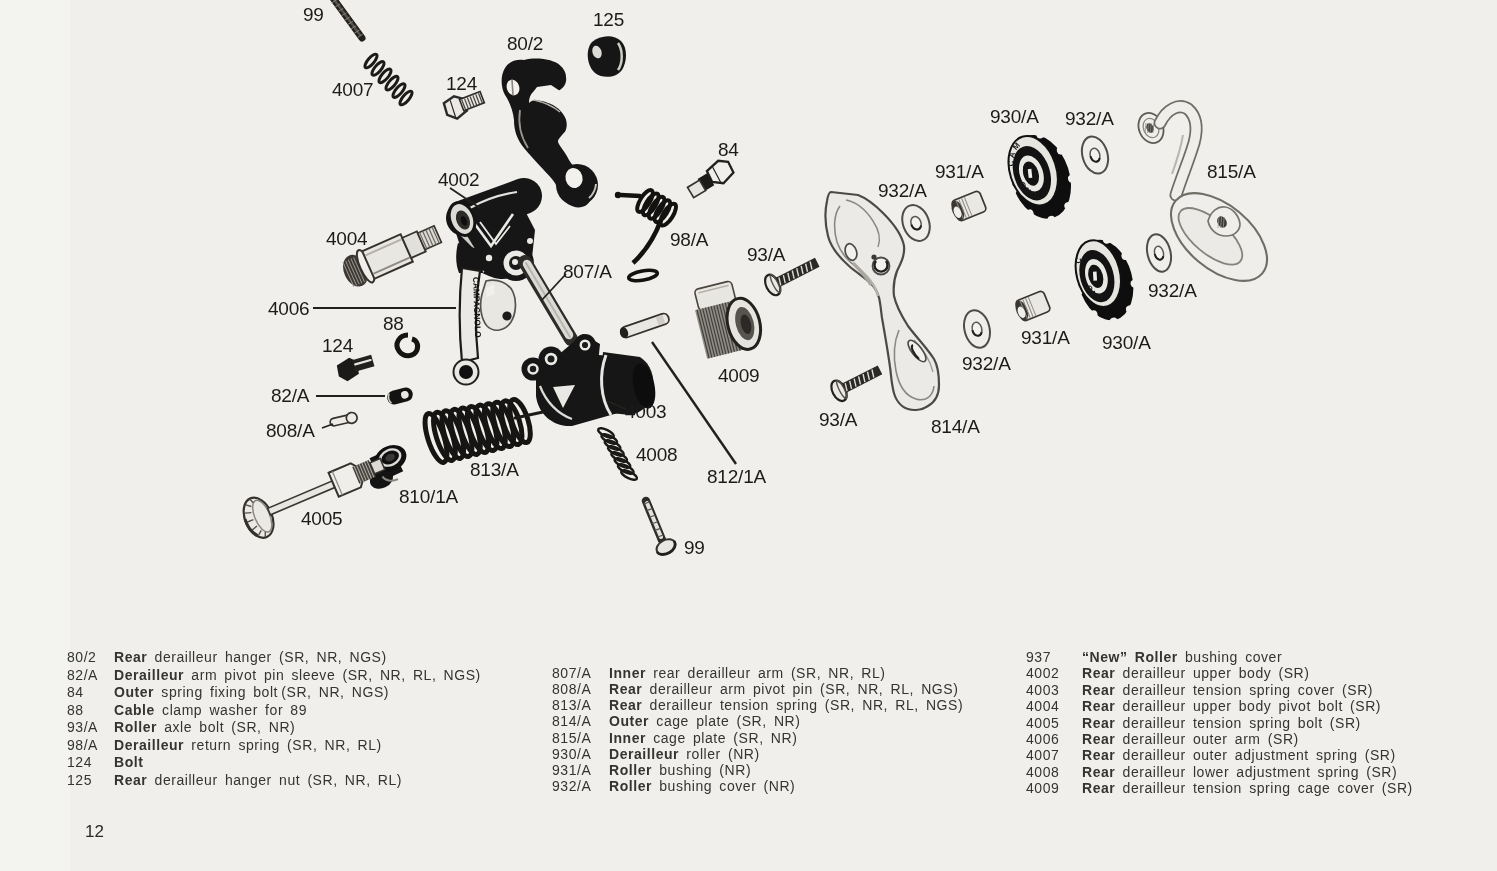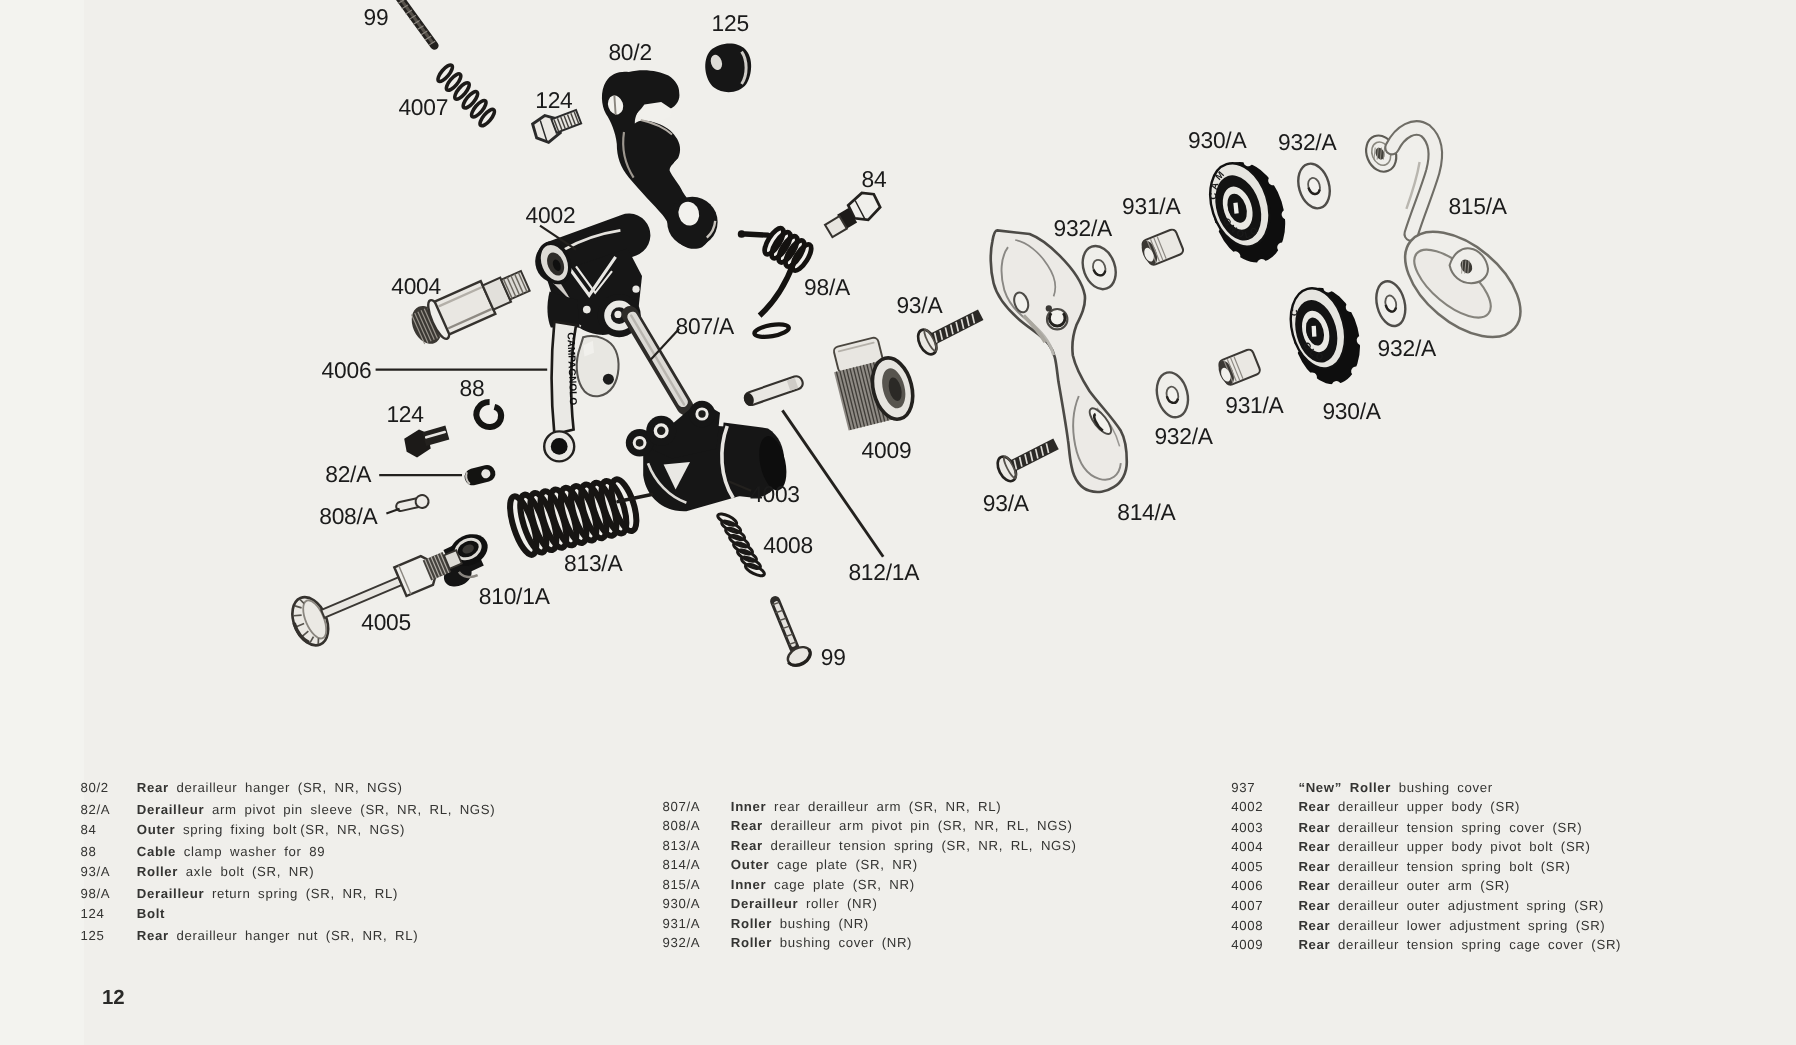--- a/index.html
+++ b/index.html
@@ -1,26 +1,26 @@
 <!DOCTYPE html>
 <html><head><meta charset="utf-8"><style>
 html,body{margin:0;padding:0;width:1497px;height:871px;overflow:hidden}
 body{background:#f0efeb;font-family:"Liberation Sans",sans-serif;position:relative}
 #bg1{position:absolute;left:0;top:0;width:70px;height:871px;background:#f3f3ef}
 svg{position:absolute;left:0;top:0}
 .lb{font-size:19px;fill:#1b1b1b;letter-spacing:-0.2px}
-.col{position:absolute;font-size:11px;color:#343432;letter-spacing:0.55px;word-spacing:2.8px;white-space:nowrap}
+.col{position:absolute;font-size:14px;color:#343432;letter-spacing:0.55px;word-spacing:2.8px;white-space:nowrap}
 .r{display:block}
 #c1{left:67px;top:649px;line-height:17.5px}
 #c1 .n{display:inline-block;width:47px;font-weight:normal}
 #c2{left:552px;top:665px;line-height:16.15px}
 #c2 .n{display:inline-block;width:57px}
 #c3{left:1026px;top:649px;line-height:16.4px}
 #c3 .n{display:inline-block;width:56px}
-#pg{position:absolute;left:85px;top:822px;font-size:17px;font-weight:bold;color:#2a2a28}
+#pg{position:absolute;left:85px;top:822px;font-size:17px;font-weight:normal;color:#2a2a28}
 </style></head><body>
 <div id="bg1"></div>
 <svg width="1497" height="871" viewBox="0 0 1497 871">
     <line x1="330" y1="-6" x2="362" y2="38" stroke="#23211e" stroke-width="7" stroke-linecap="round"></line>
     <line x1="333" y1="-2" x2="360" y2="35" stroke="#555049" stroke-width="2.5" stroke-linecap="round"></line>
     <line x1="328.4" y1="-1.4" x2="333.6" y2="-4.6" stroke="#8d8881" stroke-width="0.9" stroke-linecap="butt"></line>
     <line x1="331.6222222222222" y1="2.933333333333333" x2="336.82222222222225" y2="-0.26666666666666705" stroke="#8d8881" stroke-width="0.9" stroke-linecap="butt"></line>
     <line x1="334.84444444444443" y1="7.266666666666666" x2="340.0444444444445" y2="4.066666666666666" stroke="#8d8881" stroke-width="0.9" stroke-linecap="butt"></line>
     <line x1="338.06666666666666" y1="11.6" x2="343.2666666666667" y2="8.4" stroke="#8d8881" stroke-width="0.9" stroke-linecap="butt"></line>
     <line x1="341.2888888888889" y1="15.933333333333332" x2="346.48888888888894" y2="12.733333333333333" stroke="#8d8881" stroke-width="0.9" stroke-linecap="butt"></line>

